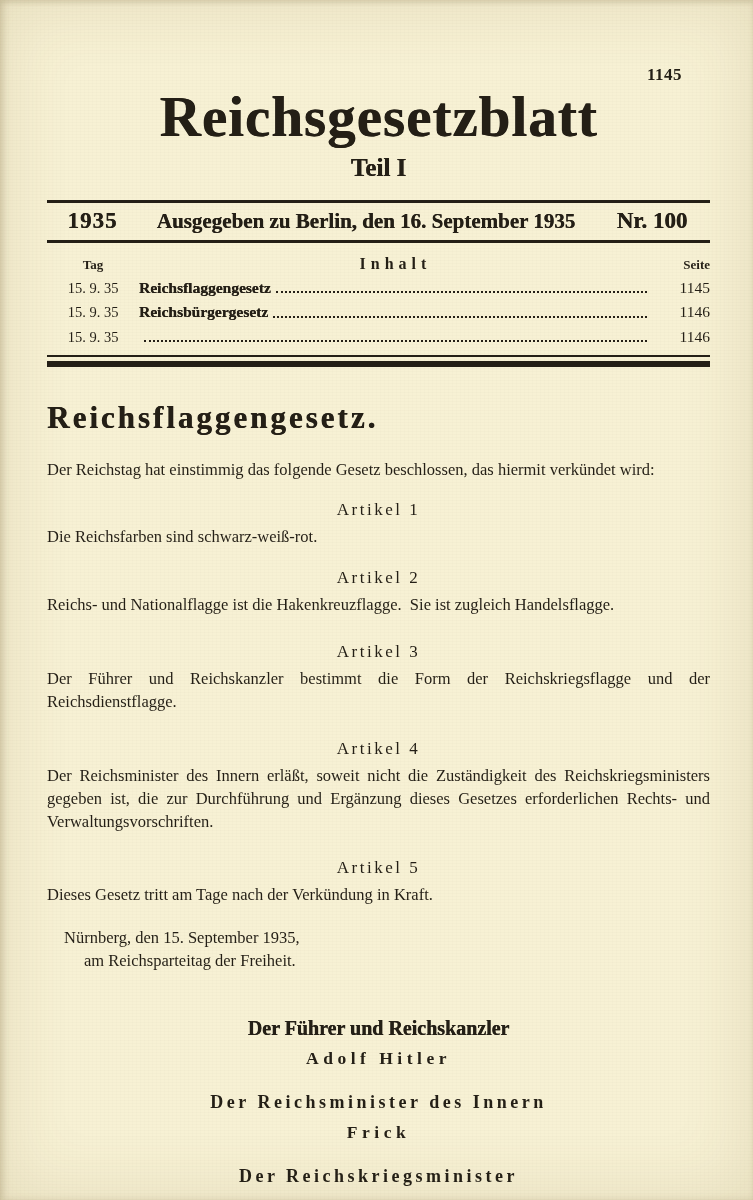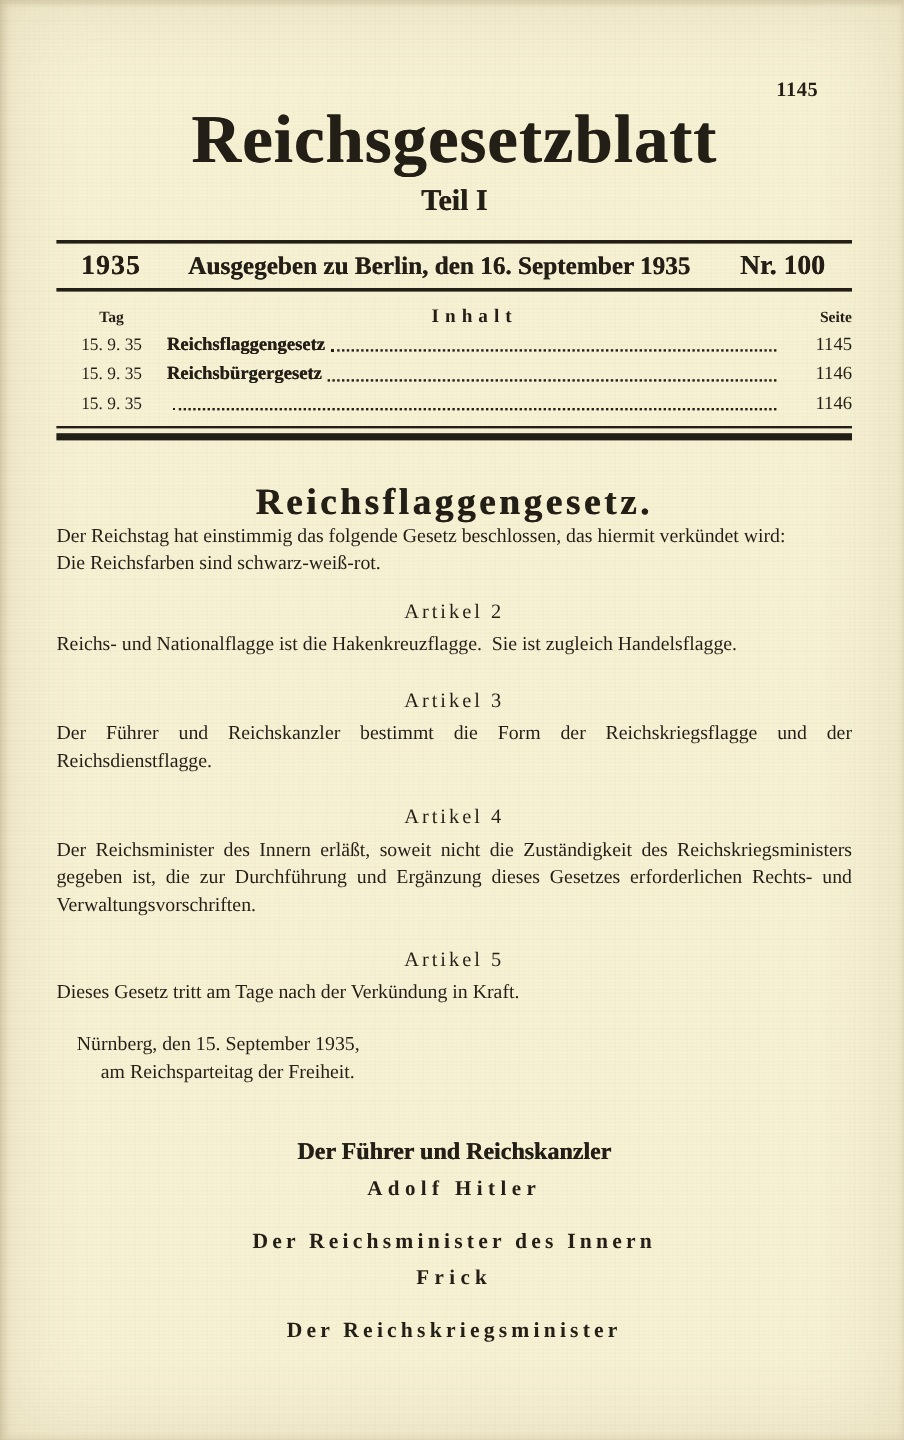--- a/index.html
+++ b/index.html
@@ -95,34 +95,34 @@
   .double-rule {
     margin-top: 9px;
     border-top: 2.5px solid var(--ink);
     height: 4px;
     border-bottom: 6px solid var(--ink);
   }
 
   
   .law-title {
     margin-top: 33px;
-    text-align: center;
     font-size: 31px;
     font-weight: bold;
     letter-spacing: 3px;
     text-shadow: .5px 0 0 currentColor;
   }
   .law-date {
     margin-top: 6px;
     text-align: center;
     font-size: 19px;
     font-weight: bold;
     text-shadow: .3px 0 0 currentColor;
   }
   .preamble {
+    margin-top: 23px;
     font-size: 16.5px;
     line-height: 1.35;
   }
   .art-head {
     margin: 19px 0 6px 0;
     text-align: center;
     font-size: 17px;
     letter-spacing: 2.5px;
   }
   .art-text {
@@ -202,20 +202,21 @@
       <div class="toc-page">1146</div>
     </div>
   </div>
 
   <div class="double-rule"></div>
 
   <div class="law-title">Reichsflaggengesetz.</div>
 
   <div class="preamble">Der Reichstag hat einstimmig das folgende Gesetz beschlossen, das hiermit verkündet wird:</div>
 
+  <div class="art-head">Artikel 1</div>
   <div class="art-text">Die Reichsfarben sind schwarz-weiß-rot.</div>
 
   <div class="art-head">Artikel 2</div>
   <div class="art-text">Reichs- und Nationalflagge ist die Hakenkreuzflagge. Sie ist zugleich Handelsflagge.</div>
 
   <div class="art-head" style="margin-top:25px;">Artikel 3</div>
   <div class="art-text">Der Führer und Reichskanzler bestimmt die Form der Reichskriegsflagge und der Reichsdienstflagge.</div>
 
   <div class="art-head" style="margin-top:26px;">Artikel 4</div>
   <div class="art-text hang">Der Reichsminister des Innern erläßt, soweit nicht die Zuständigkeit des Reichskriegsministers gegeben ist, die zur Durchführung und Ergänzung dieses Gesetzes erforderlichen Rechts- und Verwaltungsvorschriften.</div>

